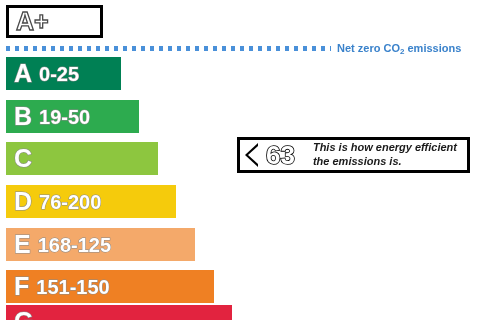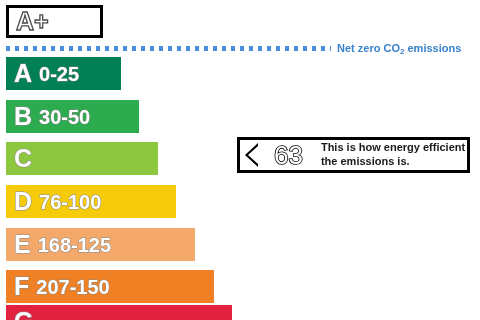--- a/index.html
+++ b/index.html
@@ -130,33 +130,34 @@
     left: 3px;
     top: -9px;
     width: 0;
     height: 0;
     border-top: 9px solid transparent;
     border-bottom: 9px solid transparent;
     border-right: 10px solid #ffffff;
   }
   .rating-value {
     font-size: 26px;
-    font-weight: normal;
+    font-weight: bold;
     color: #ffffff;
     -webkit-text-stroke: 1.6px #000000;
     paint-order: stroke fill;
     line-height: 1;
-    margin-left: 16px;
+    margin-left: 8px;
   }
   .rating-desc {
     margin-left: 18px;
     font-size: 11px;
     font-weight: bold;
     color: #1a1a1a;
     line-height: 1.25;
+    font-style: italic;
   }
 </style>
 </head>
 <body>
 
 <div id="epc-chart">
 
   <div class="aplus-box">
     <span class="aplus-label">A+</span>
   </div>
@@ -166,40 +167,40 @@
     <div class="netzero-text"><span>Net zero CO</span><sub>2</sub><span> emissions</span></div>
   </div>
 
   <div class="band" id="band-a" style="background: rgb(0, 128, 84); width: 115px; top: 57px;">
     <span class="band-letter">A</span>
     <span class="band-range">0-25</span>
   </div>
 
   <div class="band" id="band-b" style="background: rgb(45, 171, 79); width: 133px; top: 100px;">
     <span class="band-letter">B</span>
-    <span class="band-range">30-50</span>
+    <span class="band-range">19-50</span>
   </div>
 
   <div class="band" id="band-c" style="background: rgb(141, 198, 63); width: 152px; top: 142px;">
     <span class="band-letter">C</span>
   </div>
 
   <div class="band" id="band-d" style="background: rgb(245, 203, 12); width: 170px; top: 185px;">
     <span class="band-letter">D</span>
-    <span class="band-range">76-100</span>
+    <span class="band-range">76-200</span>
   </div>
 
   <div class="band" id="band-e" style="background: rgb(244, 169, 106); width: 189px; top: 228px;">
     <span class="band-letter">E</span>
     <span class="band-range">168-125</span>
   </div>
 
   <div class="band" id="band-f" style="background: rgb(239, 128, 35); width: 208px; top: 270px;">
     <span class="band-letter">F</span>
-    <span class="band-range">207-150</span>
+    <span class="band-range">151-150</span>
   </div>
 
   <div class="band" id="band-g" style="background: rgb(226, 35, 63); width: 226px; top: 305px;">
     <span class="band-letter">G</span>
     <span class="band-range"></span>
   </div>
 
   <div class="rating-badge">
     <div class="rating-arrow"></div>
     <span class="rating-value">63</span>

